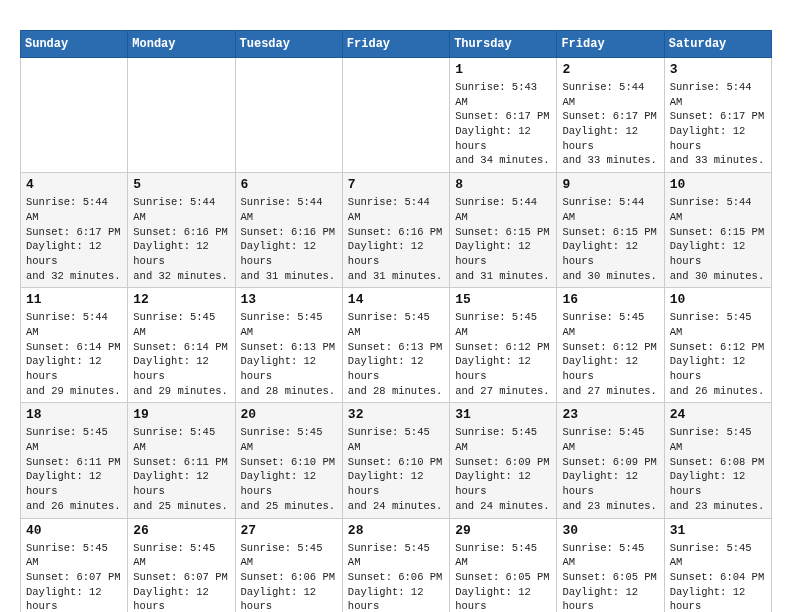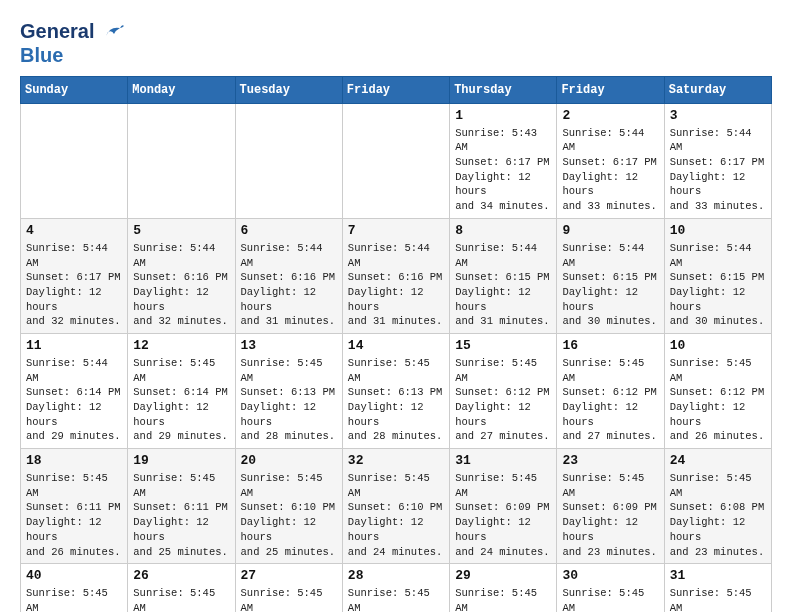--- a/index.html
+++ b/index.html
@@ -76,31 +76,20 @@
       margin-top: 0;
       font-size: 11px;
       color: #333;
       text-align: center;
     }
   </style>
 </head>
 <body>
 
 <div class="header-area">
-  <div class="logo-area">
-    <div>
-      <div style="font-size:20px; font-weight:bold; color:#1a3a6e; line-height:1.1;">General
-        <svg width="22" height="22" viewBox="0 0 22 22" style="vertical-align:middle; margin-left:2px;">
-          <path d="M4 14 Q8 4 18 6 Q14 8 12 12 Q10 8 6 10 Z" fill="#2b6cb0"></path>
-          <path d="M18 6 Q20 2 22 4 Q20 6 18 6 Z" fill="#2b6cb0"></path>
-        </svg>
-      </div>
-      <div style="font-size:20px; font-weight:bold; color:#2b6cb0; line-height:1.1;">Blue</div>
-    </div>
-  </div>
 </div>
 
 <table class="calendar">
   <thead>
     <tr>
     <th>Sunday</th>
         <th>Monday</th>
         <th>Tuesday</th>
         <th>Friday</th>
         <th>Thursday</th>

